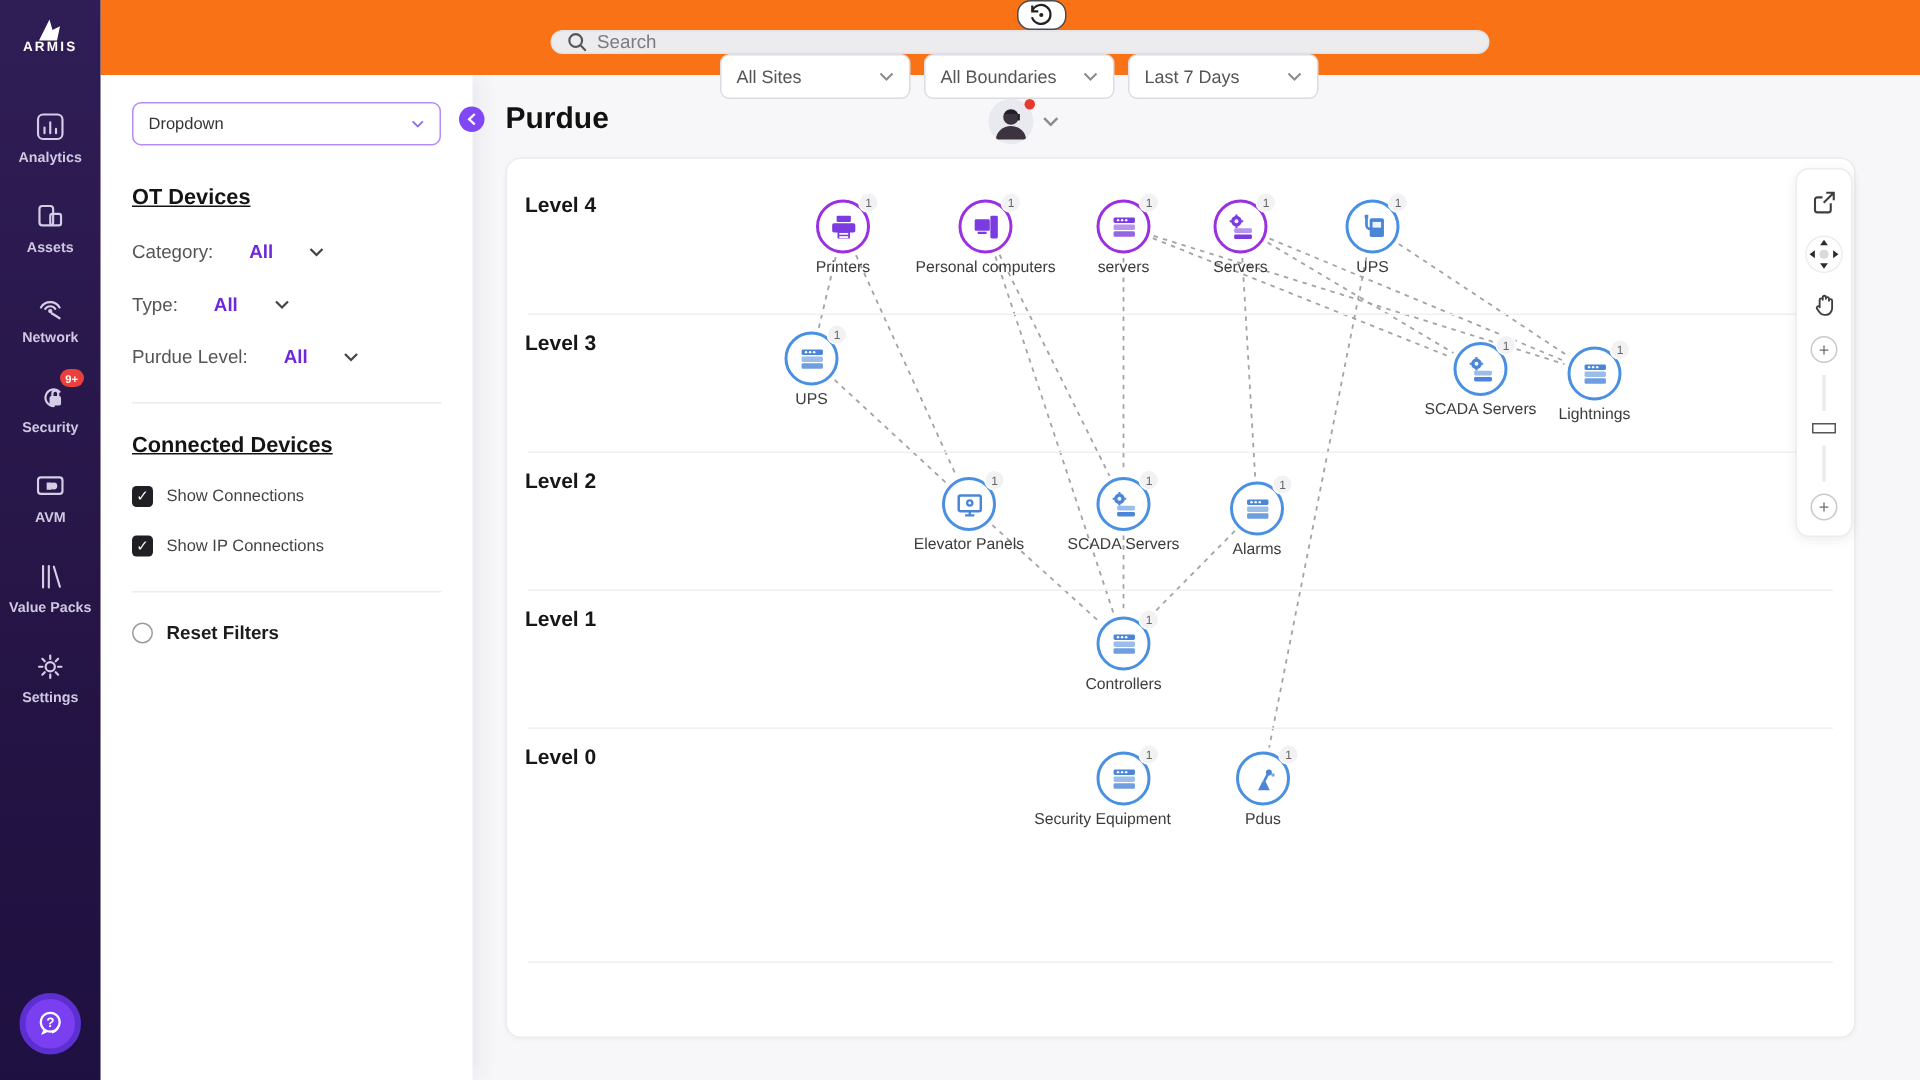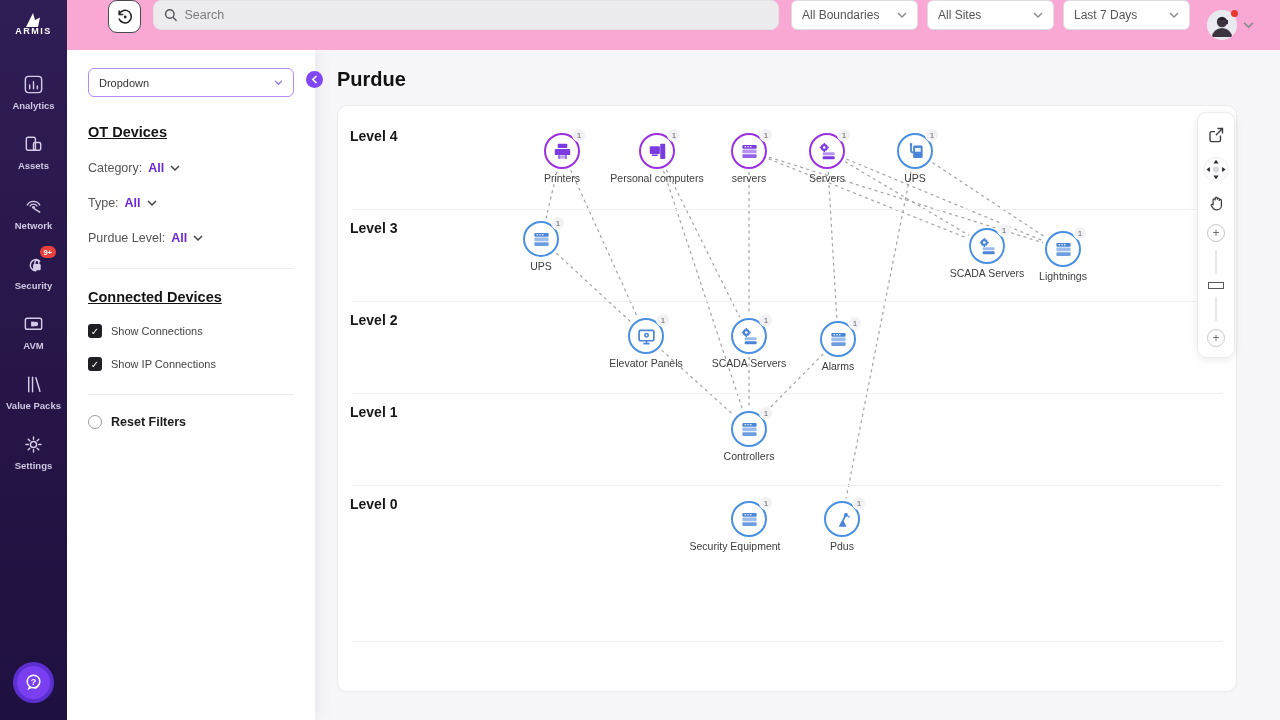--- a/index.html
+++ b/index.html
@@ -15,22 +15,22 @@
   .nav { margin-top:36px; display:flex; flex-direction:column; gap:21px; width:100%; }
   .nav-item { display:flex; flex-direction:column; align-items:center; gap:4px; cursor:pointer; }
   .nav-icon { position:relative; width:24px; height:24px; display:flex; align-items:center; justify-content:center; }
   .nav-badge { position:absolute; top:-6px; right:-10px; background:#e8413c; color:#fff;
     font-size:7.5px; font-weight:bold; border-radius:8px; padding:1.5px 3.5px; }
   .nav-label { color:#cfc8e2; font-size:9.5px; font-weight:bold; }
   .help-btn { position:absolute; bottom:17px; left:13px; width:41px; height:41px; border-radius:50%;
     background:#7b3ff2; border:4px solid #5c2fd0; display:flex; align-items:center; justify-content:center; cursor:pointer; }
 
   
-  .topbar { position:absolute; left:67px; top:0; right:0; height:50px; background:#f9a8d4;
-    display:flex; z-index:20; }
+  .topbar { position:absolute; left:67px; top:0; right:0; height:50px; background:#f97316;
+    display:flex; align-items:center; z-index:20;flex-direction:column; }
   .history-btn { margin-left:41px; width:33px; height:33px; border-radius:9px; background:#fff;
     border:1.3px solid #4a4a4f; display:flex; align-items:center; justify-content:center; cursor:pointer; }
   .search { margin-left:12px; width:626px; height:30px; background:#ececef; border:1px solid #e2e2e6;
     border-radius:8px; display:flex; align-items:center; padding:0 10px; gap:7px; }
   .search input { border:none; outline:none; background:transparent; font-size:12.5px; color:#333;
     width:100%; font-family:"Liberation Sans",sans-serif; }
   .search input::placeholder { color:#7a7a80; }
   .tb-filters { display:flex; gap:9px; margin-left:12px; }
   .tb-select { width:127px; height:30px; background:#fff; border:1px solid #dcdce2; border-radius:6px;
     display:flex; align-items:center; justify-content:space-between; padding:0 10px; font-size:12px; color:#555; cursor:pointer; }
@@ -40,21 +40,21 @@
   .avatar .dot { position:absolute; top:0px; right:-1px; width:7px; height:7px; border-radius:50%; background:#e8392f; }
 
   
   .filter-panel { position:absolute; left:67px; top:50px; width:248px; bottom:0; background:#fff;
     box-shadow:4px 0 14px rgba(40,30,70,.07); z-index:10; padding:18px 21px 0 21px; }
   .dd-select { width:100%; height:29px; border:1px solid #b48cf7; border-radius:6px; background:#fff;
     display:flex; align-items:center; justify-content:space-between; padding:0 10px; font-size:11px; color:#333; cursor:pointer; }
   .collapse-btn { position:absolute; right:-8px; top:21px; width:17px; height:17px; border-radius:50%;
     background:#8247f5; border:none; color:#fff; display:flex; align-items:center; justify-content:center; cursor:pointer; z-index:12; }
   .fp-title { font-size:14.5px; font-weight:bold; color:#141414; margin-top:27px;text-decoration:underline; }
-  .filter-row { display:flex; align-items:center; gap:6px; margin-top:21px; font-size:12.5px; color:#555; cursor:pointer; }
+  .filter-row { display:flex; align-items:center; gap:24px; margin-top:21px; font-size:12.5px; color:#555; cursor:pointer; }
   .filter-row .val { font-weight:bold; color:#6d28d9; }
   .fp-hr { border:none; border-top:1px solid #ebebee; margin-top:23px; }
   .cb-row { display:flex; align-items:center; gap:9px; margin-top:19px; cursor:pointer; }
   .cb { width:14px; height:14px; border-radius:3px; background:#1f1f24; color:#fff; font-size:10px;
     display:flex; align-items:center; justify-content:center; }
   .cb-label { font-size:11px; color:#444; }
   .reset-row { display:flex; align-items:flex-start; gap:9px; margin-top:20px; cursor:pointer; }
   .reset-icon { width:14px; height:14px; border:1.4px solid #9a9aa0; border-radius:50%; }
   .reset-label { font-size:12.5px; font-weight:bold; color:#1c1c1c; }
 
@@ -186,27 +186,27 @@
     </button>
     <div class="search">
       <svg width="14" height="14" viewBox="0 0 14 14">
         <circle cx="6" cy="6" r="4.4" fill="none" stroke="#55555b" stroke-width="1.5"></circle>
         <path d="M9.3 9.3 L13 13" stroke="#55555b" stroke-width="1.5"></path>
       </svg>
       <input type="text" placeholder="Search" style="">
     </div>
     <div class="tb-filters" id="topbar-filters">
         <div class="tb-select">
-          <span>All Boundaries</span>
+          <span>All Sites</span>
           <svg width="10" height="7" viewBox="0 0 10 7">
             <path d="M1 1 L5 5 L9 1" fill="none" stroke="#8a8a90" stroke-width="1.4"></path>
           </svg>
         </div>
         <div class="tb-select">
-          <span>All Sites</span>
+          <span>All Boundaries</span>
           <svg width="10" height="7" viewBox="0 0 10 7">
             <path d="M1 1 L5 5 L9 1" fill="none" stroke="#8a8a90" stroke-width="1.4"></path>
           </svg>
         </div>
         <div class="tb-select">
           <span>Last 7 Days</span>
           <svg width="10" height="7" viewBox="0 0 10 7">
             <path d="M1 1 L5 5 L9 1" fill="none" stroke="#8a8a90" stroke-width="1.4"></path>
           </svg>
         </div>

